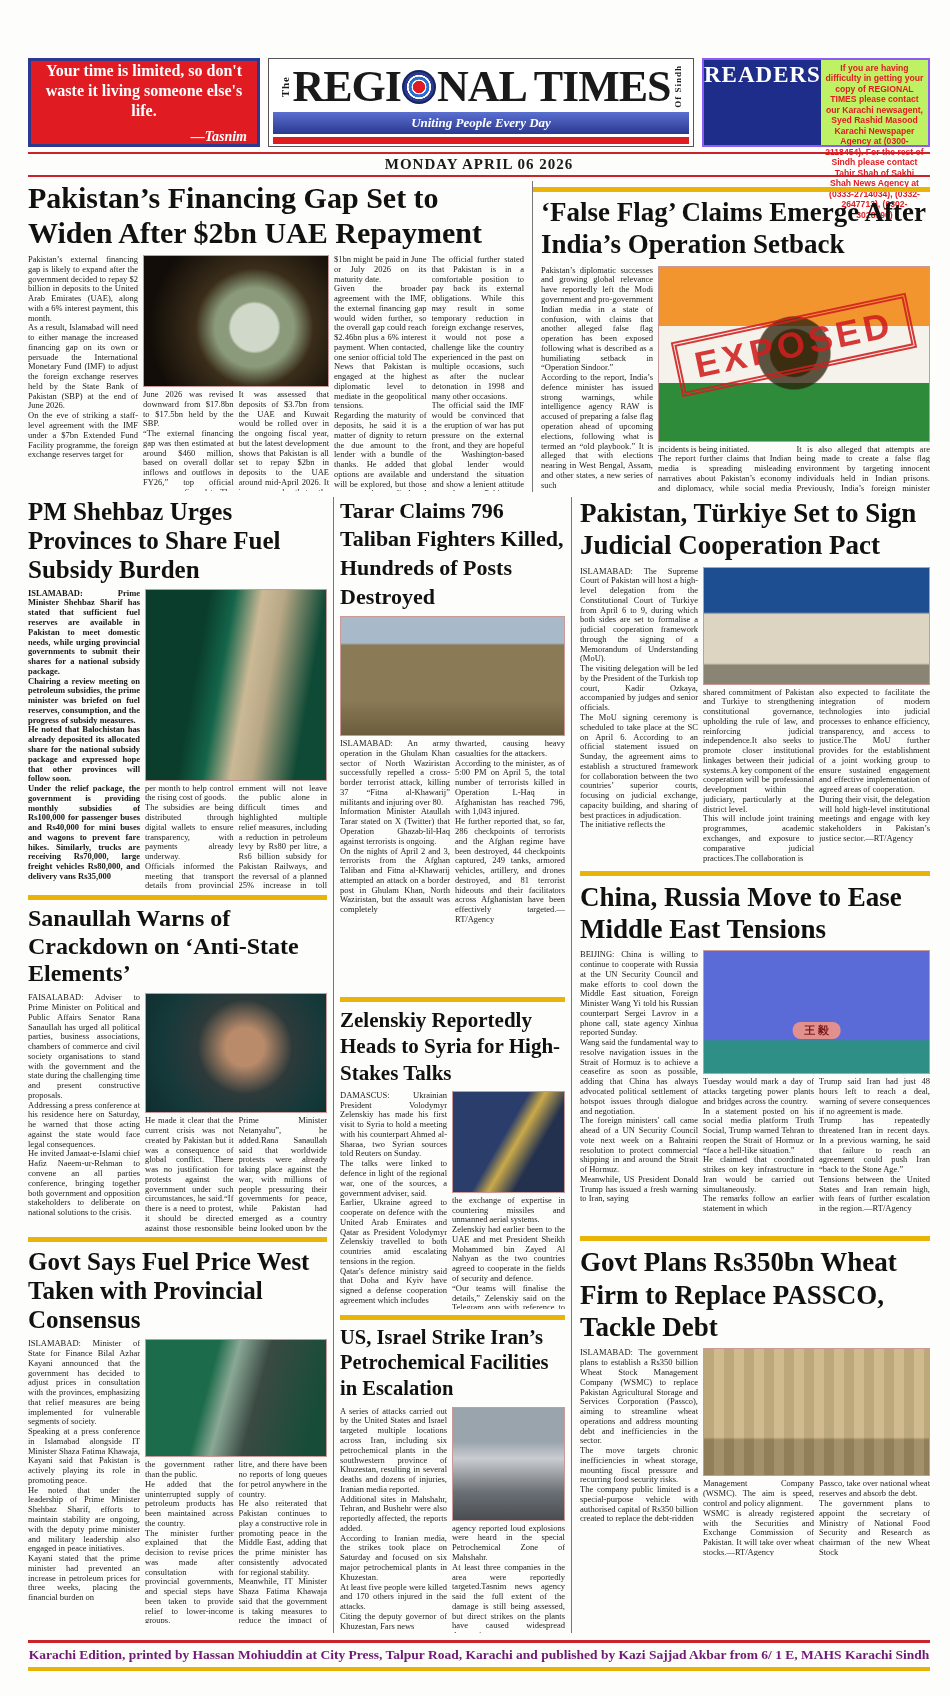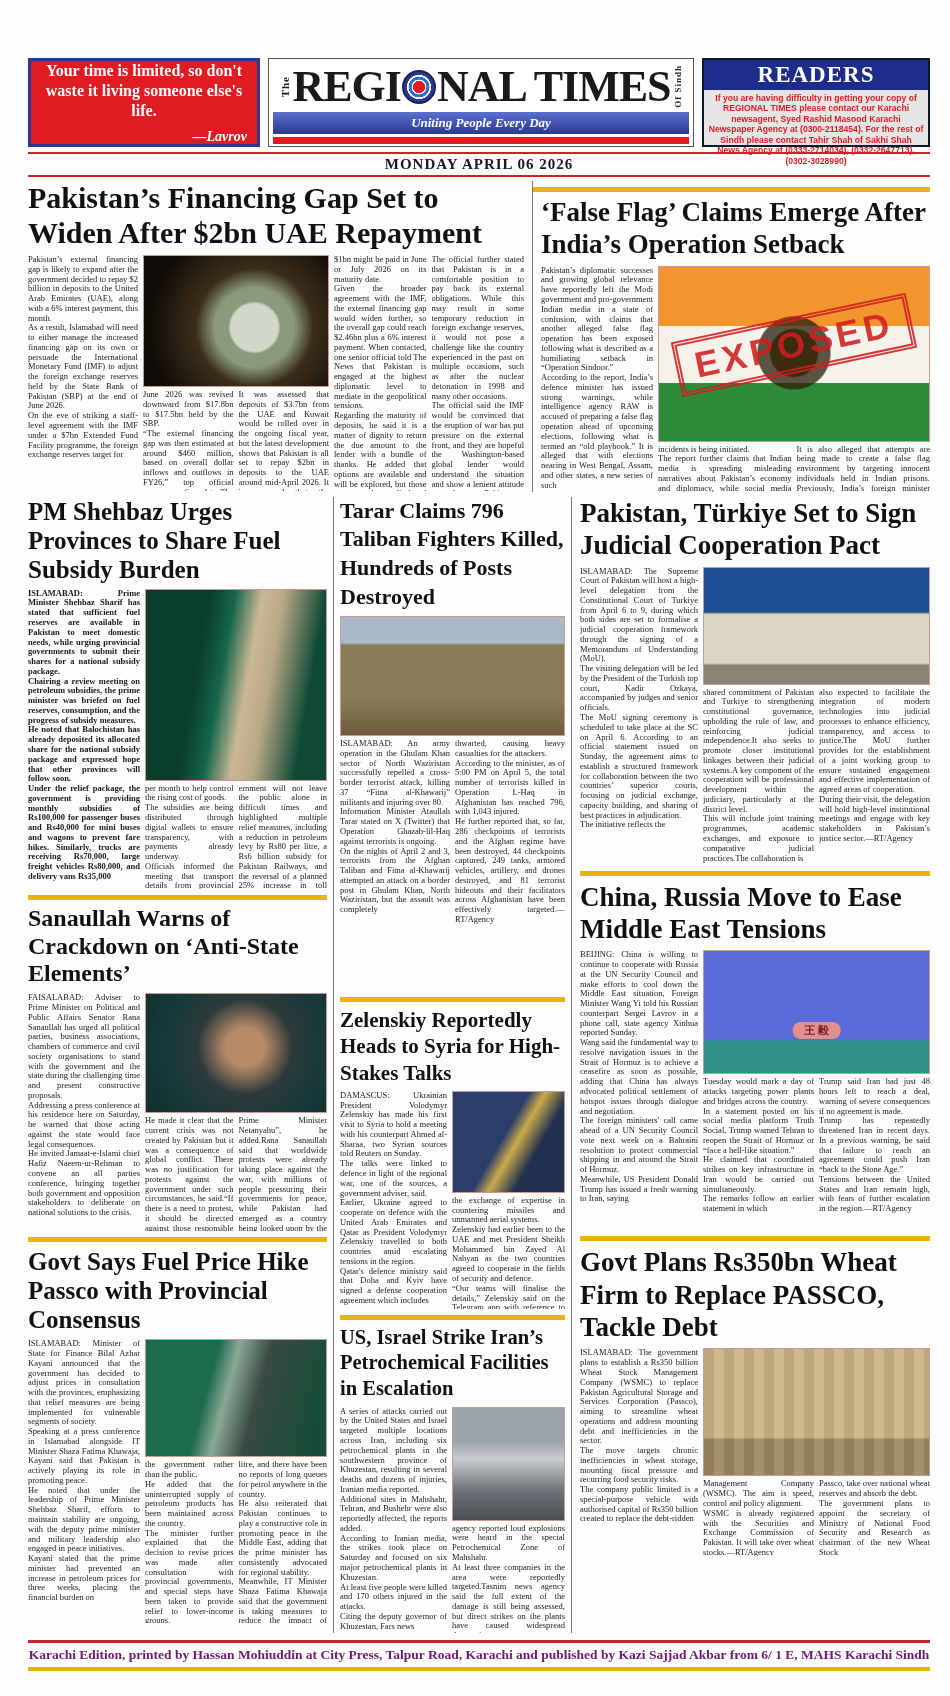--- a/index.html
+++ b/index.html
@@ -15,21 +15,21 @@
   .title-row{flex:1;display:flex;align-items:center;justify-content:center;position:relative;}
   .vert-the{writing-mode:vertical-rl;transform:rotate(180deg);font-weight:bold;font-size:11px;letter-spacing:1px;margin-right:2px;}
   .mast-title{font-weight:bold;font-size:44px;letter-spacing:-1px;line-height:1;display:flex;align-items:center;}
   .globe{width:34px;height:34px;border-radius:50%;margin:0 1px;display:inline-block;
          background:radial-gradient(circle at 50% 50%, #e11b22 0 28%, #fff 30% 34%, #2b6fd4 36% 48%, #fff 50% 56%, #2b3990 58% 78%, #fff 80%);
          border:2px solid #16255f;box-sizing:border-box;}
   .vert-sindh{writing-mode:vertical-rl;transform:rotate(180deg);font-weight:bold;font-size:9px;letter-spacing:1px;margin-left:3px;}
   .tagbar{height:22px;background:linear-gradient(#5a6fd0,#2b3990);color:#fff;font-style:italic;font-weight:bold;
           font-size:13px;display:flex;align-items:center;justify-content:center;}
   .redbar{height:7px;background:#e11b22;margin-top:3px;}
-  .readers-box{flex:0 0 228px;border:2px solid #0f172a;background:#e5e5e5;box-sizing:border-box;display:flex;flex-direction:column;}
+  .readers-box{flex:0 0 228px;border:2px solid #8b5cf6;background:#bef264;box-sizing:border-box;display:flex;flex-direction:row;}
   .readers-head{background:#1f2d8a;color:#fff;font-weight:bold;font-size:23px;text-align:center;padding:2px 0;letter-spacing:1px;}
   .readers-body{color:#e11b22;font-family:"Liberation Sans",sans-serif;font-weight:bold;font-size:8.6px;line-height:1.22;
                 text-align:center;padding:3px 4px;}
   
   .datebar{margin-top:5px;border-top:2px solid #cc2229;border-bottom:2px solid #cc2229;text-align:center;
            font-weight:bold;font-size:15px;letter-spacing:1px;padding:2px 0;}
   
   .topband{display:flex;margin-top:4px;}
   .lead-art{flex:0 0 505px;padding-right:8px;border-right:1px solid #777;box-sizing:border-box;}
   .ff-art{flex:1;padding-left:8px;box-sizing:border-box;}
@@ -83,21 +83,21 @@
           font-weight:bold;font-size:13.5px;padding:4px 0;color:#701a75;}
 </style>
 </head>
 <body>
 
 <div class="page">
 
   <div class="masthead">
     <div class="quote-box">
       <div class="quote-text">Your time is limited, so don't waste it living someone else's life.</div>
-      <div class="quote-attr">—Lavrov</div>
+      <div class="quote-attr">—Tasnim</div>
     </div>
     <div class="mast-center">
       <div class="title-row">
         <span class="vert-the">The</span>
         <span class="mast-title">
             <span>REGI</span>
             <span class="globe"></span>
             <span>NAL TIMES</span>
           </span>
         <span class="vert-sindh">Of Sindh</span>
@@ -190,21 +190,21 @@
           <div class="rightblk">
             <div class="photo ph-sana"></div>
             <div class="subcols">
               <div class="coltext">He made it clear that the current crisis was not created by Pakistan but it was a consequence of global conflict. There was no justification for protests against the government under such circumstances, he said.“If there is a need to protest, it should be directed against those responsible for initiating the war particularly Israel and its</div>
               <div class="coltext">Prime Minister Netanyahu”, he added.Rana Sanaullah said that worldwide protests were already taking place against the war, with millions of people pressuring their governments for peace, while Pakistan had emerged as a country being looked upon by the international community for a resolution of the crisis.—RT/Agency</div>
             </div>
           </div>
         </div>
       </div>
       <div class="article">
-        <h2 class="h-l">Govt Says Fuel Price Hike Passco with Provincial Consensus</h2>
+        <h2 class="h-l">Govt Says Fuel Price West Taken with Provincial Consensus</h2>
         <div class="abody" style="height:284px;">
           <div class="coltext c-fix" style="flex-basis:112px;">ISLAMABAD: Minister of State for Finance Bilal Azhar Kayani announced that the government has decided to adjust prices in consultation with the provinces, emphasizing that relief measures are being implemented for vulnerable segments of society.
 Speaking at a press conference in Islamabad alongside IT Minister Shaza Fatima Khawaja, Kayani said that Pakistan is actively playing its role in promoting peace.
 He noted that under the leadership of Prime Minister Shehbaz Sharif, efforts to maintain stability are ongoing, with the deputy prime minister and military leadership also engaged in peace initiatives.
 Kayani stated that the prime minister had prevented an increase in petroleum prices for three weeks, placing the financial burden on</div>
           <div class="rightblk">
             <div class="photo ph-kayani"></div>
             <div class="subcols">
               <div class="coltext">the government rather than the public.
 He added that the uninterrupted supply of petroleum products has been maintained across the country.

